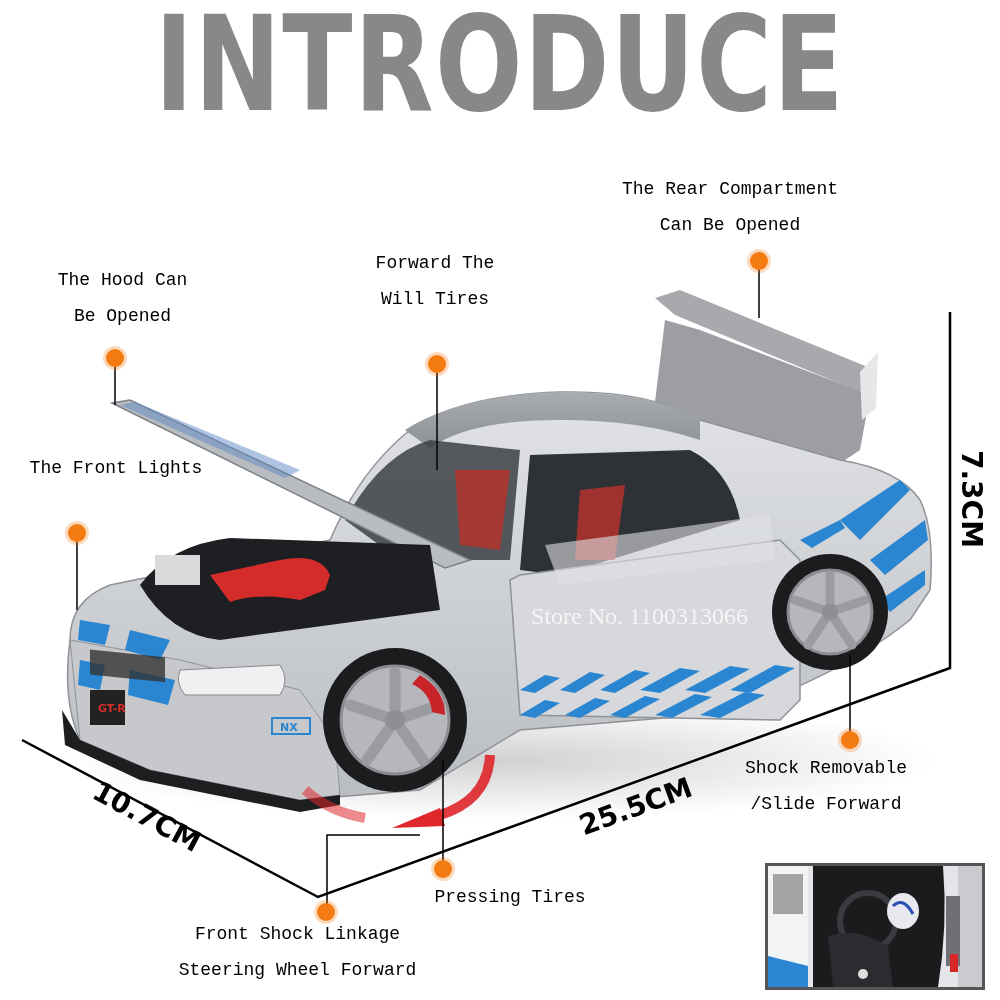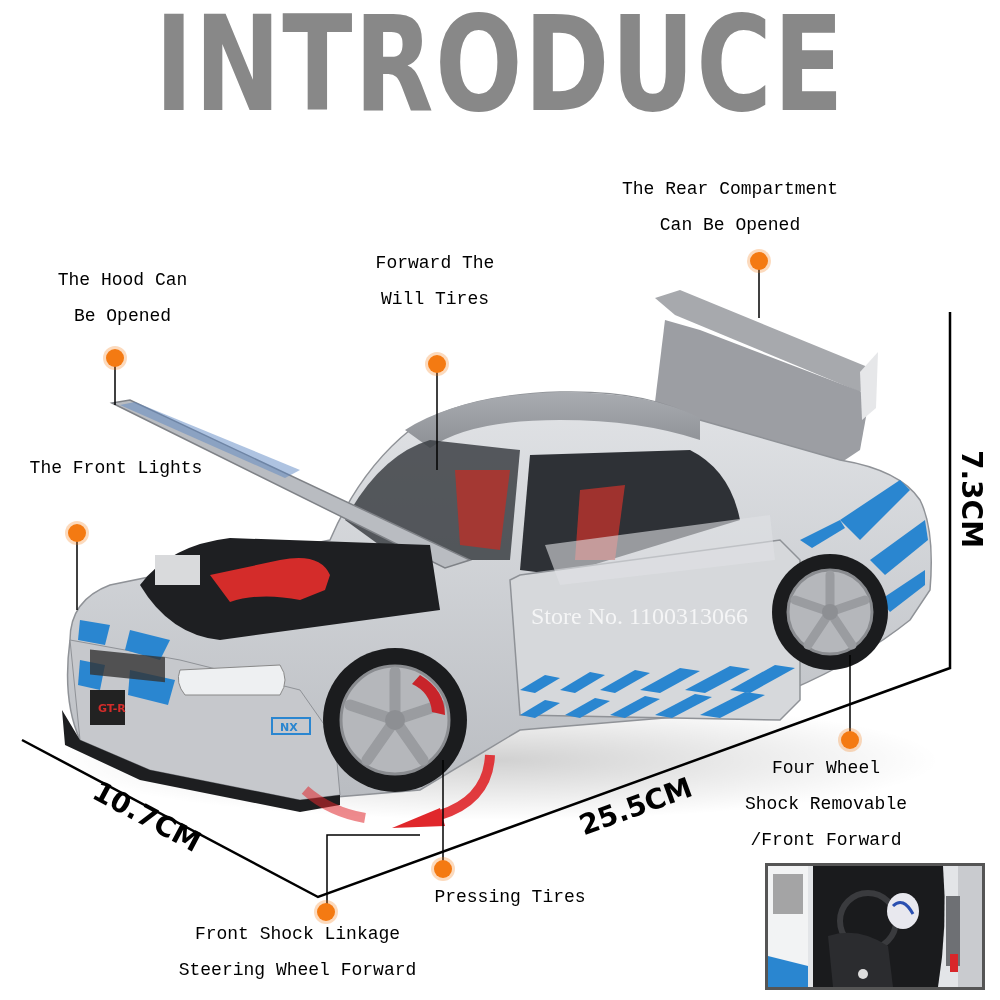--- a/index.html
+++ b/index.html
@@ -186,23 +186,22 @@
 </div>
 <div class="dot" style="left:750px; top:252px;"></div>
 
 <div class="label" style="left:4px; top:450px; width:224px;">
   <div>The Front Lights</div>
 </div>
 <div class="dot" style="left:68px; top:524px;"></div>
 
 <div class="dot" style="left:841px; top:731px;"></div>
 <div class="label" style="left:700px; top:750px; width:252px;">
-  <div>Four Wheel</div>
     <div>Shock Removable</div>
-    <div>/Front Forward</div>
+    <div>/Slide Forward</div>
 </div>
 
 <div class="dot" style="left:434px; top:860px;"></div>
 <div class="label" style="left:390px; top:879px; width:240px;">
   <div>Pressing Tires</div>
 </div>
 
 <div class="dot" style="left:317px; top:903px;"></div>
 <div class="label" style="left:120px; top:916px; width:355px;">
   <div>Front Shock Linkage</div>

